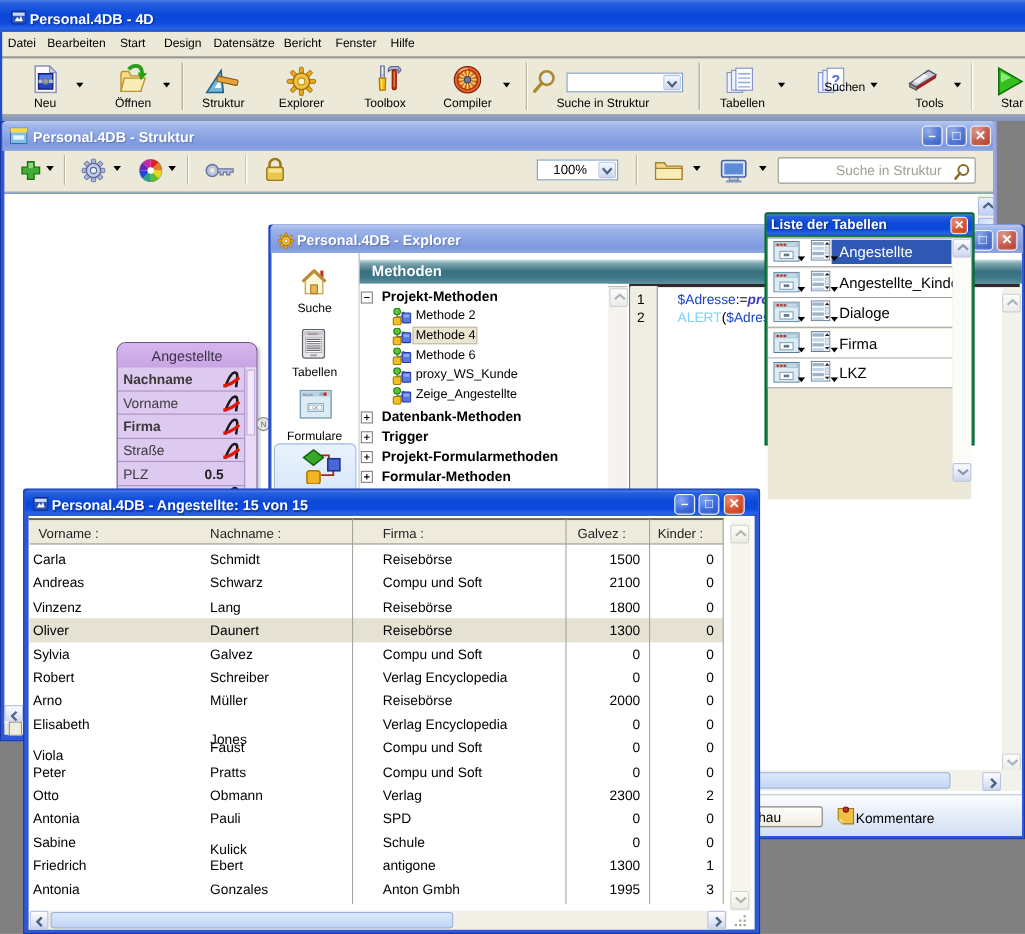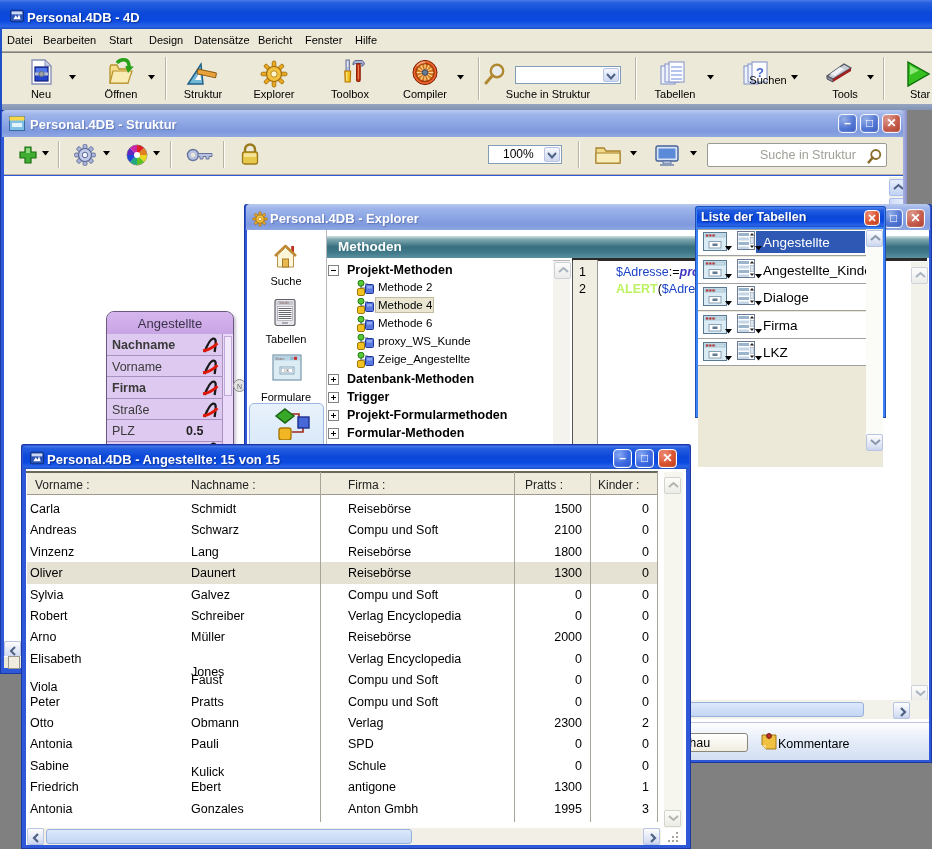--- a/index.html
+++ b/index.html
@@ -500,21 +500,21 @@
       <svg width="13" height="10">
         <path d="M2 6 L6.5 2 L11 6" stroke="#a8b2c0" stroke-width="2" fill="none"></path>
       </svg>
     </div>
 
   <div class="abs" style="left:328px;top:56px;width:355px;height:500px;background:#fff;border-left:1.5px solid #555;"></div>
   <div class="abs" style="left:328px;top:54px;width:355px;height:2.5px;background:#2a2a2a;"></div>
   <div class="abs" style="left:329px;top:56px;width:25px;height:500px;background:#f0eee3;border-right:1px solid #999;"></div>
   <div class="abs" style="left:335px;top:60px;font-size:12.5px;line-height:17px;">1<br>2</div>
   <div id="code" class="abs" style="left:372px;top:60px;font-size:12.5px;line-height:17px;white-space:pre;"><span style="color:#1b43c8">$Adresse</span><span>:=</span><span style="color:#4038c0;font-style:italic;font-weight:bold">pro</span>
-<span style="color:#bef264;font-weight:bold">ALERT</span><span>(</span><span style="color:#1b43c8">$Adress</span></div>
+<span style="color:#7dd3fc;font-weight:normal">ALERT</span><span>(</span><span style="color:#1b43c8">$Adress</span></div>
 
   <div class="abs" style="left:667px;top:58px;width:17px;height:438px;background:#f2f1ea;"></div>
   <div class="scrollbtn" style="left:667px;top:63px;border-color:#cdd2da;background:linear-gradient(180deg,#fcfcfb,#ebece9);">
       <svg width="13" height="10">
         <path d="M2 6 L6.5 2 L11 6" stroke="#a8b2c0" stroke-width="2" fill="none"></path>
       </svg>
     </div>
   <div class="scrollbtn" style="left:667px;top:481px;border-color:#cdd2da;background:linear-gradient(180deg,#fcfcfb,#ebece9);">
       <svg width="13" height="10">
         <path d="M2 2 L6.5 6 L11 2" stroke="#a8b2c0" stroke-width="2" fill="none"></path>
@@ -532,21 +532,21 @@
   <div class="abs" style="left:3px;top:518px;width:682px;height:38px;background:linear-gradient(180deg,#fdfdfe 0%,#e3ebf8 55%,#d2dff3 100%);border-top:1px solid #b9c6dd;"></div>
   <div class="abs" style="left:411px;top:529px;width:93px;height:19px;background:linear-gradient(180deg,#fff,#f0ede0);border:1px solid #8a867a;border-radius:3px;font-size:12.5px;padding:2px 0 0 27px;">chau</div>
   <div id="kommicon" class="abs" style="left:517px;top:529px;"><svg width="16" height="17" viewBox="0 0 16 17">
  <path d="M1 2 L15 2 L15 16 L5 16 L1 12 Z" fill="#f0c040" stroke="#a07818"></path>
  <path d="M1 12 L5 12 L5 16 Z" fill="#f8e090"></path>
  <circle cx="8" cy="3" r="2.4" fill="#c03028" stroke="#701810"></circle>
       </svg></div>
   <div class="abs lbl" style="left:534px;top:533px;font-size:12.5px;">Kommentare</div>
 </div>
 
-<div class="abs" style="left:695px;top:206px;width:191px;height:212px;background:#3b82f6;border-radius:3px 3px 0 0;box-shadow:inset 0 0 0 1px rgba(10,26,110,0.5);">
+<div class="abs" style="left:695px;top:193px;width:191px;height:212px;background:#15803d;border-radius:3px 3px 0 0;box-shadow:inset 0 0 0 1px rgba(10,26,110,0.5);">
   <div class="abs tbar-active" style="left:2px;top:2px;width:187px;height:19px;"></div>
   <div class="abs ttext" style="left:6px;top:4px;font-size:12.5px;">Liste der Tabellen</div>
   <div class="xpbtn act close" style="left:169px;top:4px;width:16px;height:16px;line-height:14px;font-size:11px;">✕</div>
   <div class="abs" style="left:3px;top:23px;width:185px;height:238px;background:#ece9d8;"></div>
   <div id="tablelist" class="abs" style="left:3px;top:23px;width:185px;height:238px;">
       <div class="abs" style="left:0;top:0px;width:168px;height:27px;background:#fff;border-bottom:1px solid #a0a0a0;border-top:1px solid #a0a0a0;overflow:hidden;"></div>
       <svg class="abs" style="left:5px;top:3px" width="24" height="19" viewBox="0 0 24 19">
  <rect x="0.5" y="0.5" width="23" height="18" fill="#dcecf4" stroke="#5a7a94"></rect>
  <rect x="1.5" y="1.5" width="21" height="4" fill="#a8c8d8"></rect>
  <rect x="3" y="2.5" width="2.2" height="2" fill="#c03028"></rect>
@@ -713,21 +713,21 @@
   <div class="xpbtn act" style="left:614px;top:5px;">□</div>
   <div class="xpbtn act close" style="left:637px;top:5px;">✕</div>
 
   <div class="abs" style="left:5px;top:25px;width:660px;height:376px;background:#fff;"></div>
   <div id="grid" class="abs" style="left:5px;top:25px;width:552px;height:376px;">
       <div class="abs" style="left:0px;top:2px;width:632px;height:1.5px;background:#6a675c;"></div>
       <div class="abs" style="left:1px;top:4px;width:631px;height:22px;background:#eeebdd;border-bottom:1px solid #9e9a8e;"></div>
       <div class="cell" style="left:9px;top:9px;color:#222;font-size:12px;">Vorname :</div>
       <div class="cell" style="left:165px;top:9px;color:#222;font-size:12px;">Nachname :</div>
       <div class="cell" style="left:322px;top:9px;color:#222;font-size:12px;">Firma :</div>
-      <div class="cell" style="left:499px;top:9px;color:#222;font-size:12px;">Pratts :</div>
+      <div class="cell" style="left:499px;top:9px;color:#222;font-size:12px;">Galvez :</div>
       <div class="cell" style="left:572px;top:9px;color:#222;font-size:12px;">Kinder :</div>
       <div class="cell" style="left:4px;top:33px;">Carla</div>
       <div class="cell" style="left:165px;top:33px;">Schmidt</div>
       <div class="cell" style="left:322px;top:33px;">Reisebörse</div>
       <div class="cell" style="left:488px;top:33px;width:68px;text-align:right;">1500</div>
       <div class="cell" style="left:564px;top:33px;width:59px;text-align:right;">0</div>
       <div class="cell" style="left:4px;top:54.4px;">Andreas</div>
       <div class="cell" style="left:165px;top:54.4px;">Schwarz</div>
       <div class="cell" style="left:322px;top:54.4px;">Compu und Soft</div>
       <div class="cell" style="left:488px;top:54.4px;width:68px;text-align:right;">2100</div>

